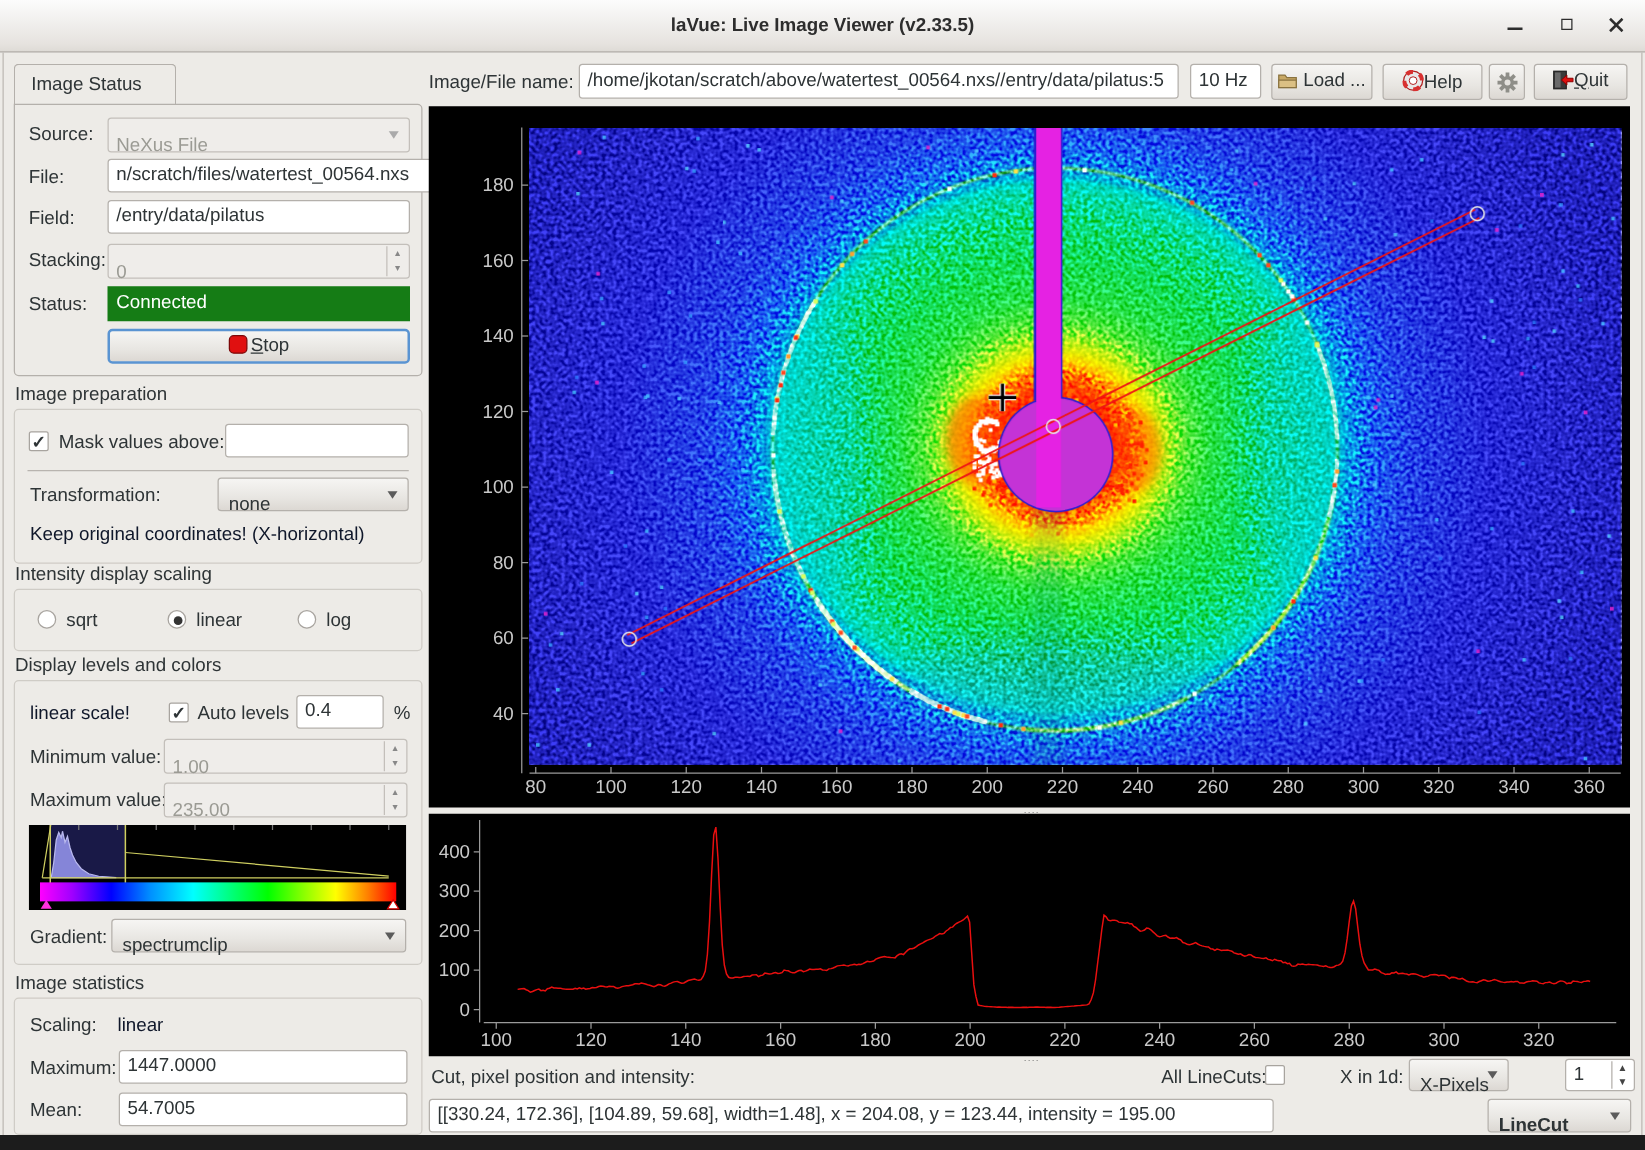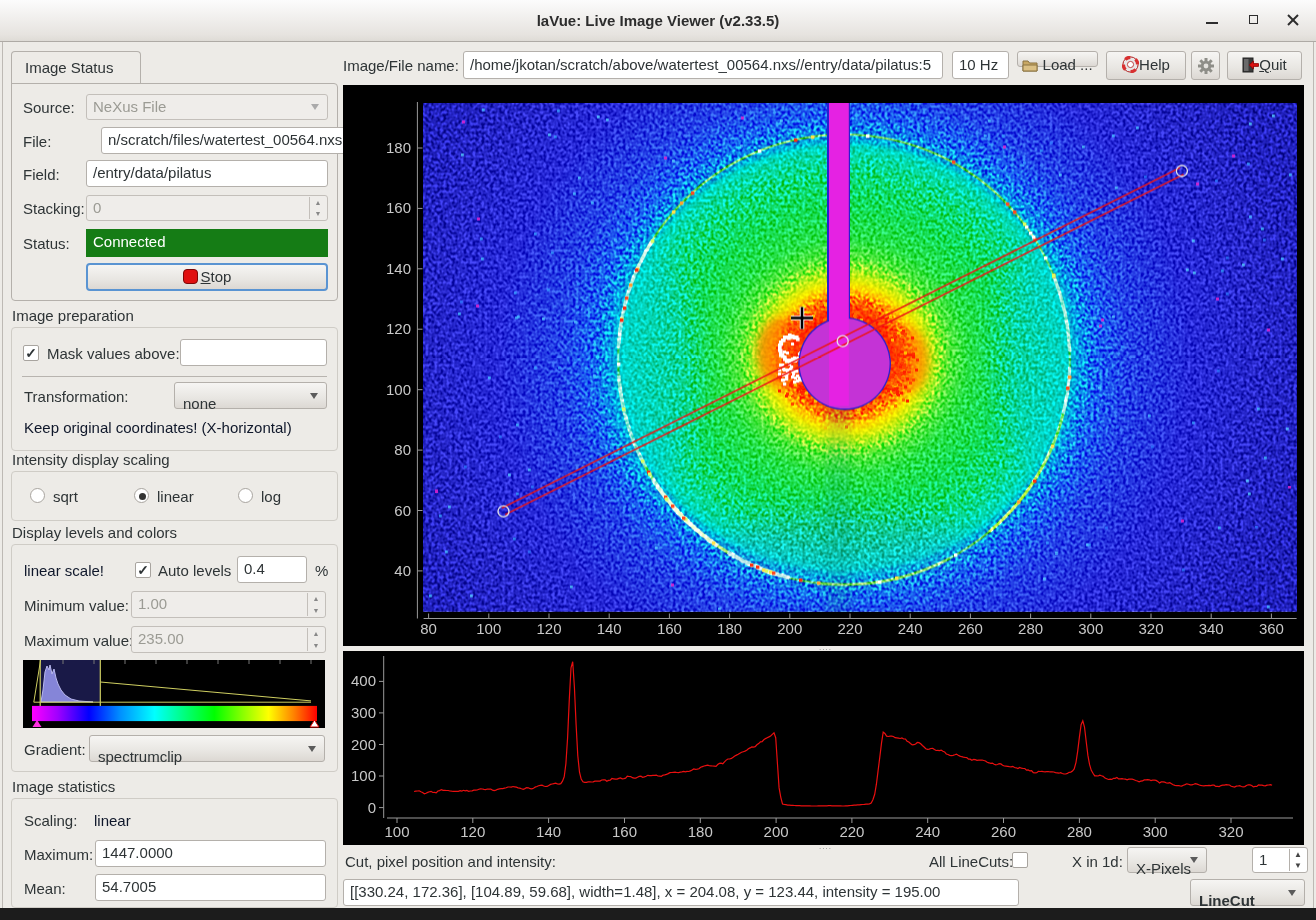--- a/index.html
+++ b/index.html
@@ -4,21 +4,21 @@
 html,body{width:1316px;height:920px;overflow:hidden}
 body{font-family:"Liberation Sans",sans-serif;font-size:15px;color:#2e3436;background:#edebe7;position:relative}
 .abs{position:absolute}
 .titlebar{left:0;top:0;width:1316px;height:42px;background:linear-gradient(#fcfcfc,#e6e3df 85%,#dedbd6);border-bottom:1px solid #aeaaa5}
 .title{width:100%;text-align:center;top:12px;font-weight:bold;color:#2d2d2d}
 .winbtn{top:18px;color:#2d2d2d}
 .sep{background:#b8b4af}
 .gbox{border:1px solid #cfccc6;border-radius:4px}
 .lbl{white-space:nowrap}
 .inp{background:#fff;border:1px solid #b4b0ab;border-radius:3px;padding:3px 6px;white-space:nowrap;overflow:hidden}
-.inpd{background:#efedea;border:1px solid #c3bfba;border-radius:3px;padding:3px 6px;color:#9b9b94;white-space:nowrap}
+.inpd{background:#efedea;border:1px solid #c3bfba;border-radius:3px;padding:13px 6px;color:#9b9b94;white-space:nowrap}
 .btn{background:linear-gradient(#f6f5f3,#e8e6e2 60%,#dcd8d3);border:1px solid #b4b0ab;border-radius:3px;text-align:center}
 .combo{background:linear-gradient(#f6f5f3,#e8e6e2 60%,#dcd8d3);border:1px solid #b4b0ab;border-radius:3px;padding:12px 8px;white-space:nowrap}
 .carow{position:absolute;right:8px;top:50%;margin-top:-3px;width:0;height:0;border-left:4.5px solid transparent;border-right:4.5px solid transparent;border-top:6px solid #5b5b5b}
 .cb{width:16px;height:16px;background:#fff;border:1px solid #a8a49f;border-radius:2px;font-size:14px;line-height:15px;text-align:center;font-weight:bold}
 .red{color:#0f172a}
 .sect{color:#2e3436}
 .spin{position:absolute;right:1px;top:1px;bottom:1px;width:17px;border-left:1px solid #c3bfba;display:flex;flex-direction:column;align-items:center;justify-content:space-around;color:#888;font-size:7px}
 </style></head>
 <body>
 <div class="titlebar abs"></div>
@@ -32,21 +32,21 @@
     </g>
   </svg>
 
 <div class="abs" style="left:11px;top:51px;width:130px;height:33px;background:#edebe7;border:1px solid #b4b0ab;border-bottom:none;border-radius:4px 4px 0 0"></div>
 <div class="abs" style="left:25px;top:59px">Image Status</div>
 <div class="abs gbox" style="left:11px;top:83px;width:327px;height:218px;border:1px solid #b4b0ab;border-radius:0 4px 4px 4px"></div>
 
 <div class="abs lbl" style="left:23px;top:99px">Source:</div>
 <div class="abs inpd" style="left:86px;top:94px;width:242px;height:26px">NeXus File<span class="carow" style="border-top-color:#aaa"></span></div>
 <div class="abs lbl" style="left:23px;top:133px">File:</div>
-<div class="abs inp" style="left:101px;top:127px;width:278px;height:27px">n/scratch/files/watertest_00564.nxs</div>
+<div class="abs inp" style="left:86px;top:127px;width:278px;height:27px">n/scratch/files/watertest_00564.nxs</div>
 <div class="abs lbl" style="left:23px;top:166px">Field:</div>
 <div class="abs inp" style="left:86px;top:160px;width:242px;height:27px">/entry/data/pilatus</div>
 <div class="abs lbl" style="left:23px;top:200px">Stacking:</div>
 <div class="abs inpd" style="left:86px;top:195px;width:242px;height:26px">0<span class="spin">
       <span>▲</span>
       <span>▼</span>
     </span></div>
 <div class="abs lbl" style="left:23px;top:235px">Status:</div>
 <div class="abs" style="left:86px;top:229px;width:242px;height:28px;background:#157c15;color:#fff;padding:4px 7px">Connected</div>
 <div class="abs btn" style="left:86px;top:263px;width:242px;height:28px;border:2px solid #5a94d2;border-radius:4px;padding-top:3px">
@@ -137,21 +137,21 @@
 <div class="abs lbl" style="left:24px;top:812px">Scaling:</div>
 <div class="abs red" style="left:94px;top:812px">linear</div>
 <div class="abs lbl" style="left:24px;top:846px">Maximum:</div>
 <div class="abs inp" style="left:95px;top:840px;width:231px;height:27px">1447.0000</div>
 <div class="abs lbl" style="left:24px;top:880px">Mean:</div>
 <div class="abs inp" style="left:95px;top:874px;width:231px;height:27px">54.7005</div>
 
 <div class="abs lbl" style="left:343px;top:57px">Image/File name:</div>
 <div class="abs inp" style="left:463px;top:51px;width:480px;height:28px;padding-top:4px">/home/jkotan/scratch/above/watertest_00564.nxs//entry/data/pilatus:5</div>
 <div class="abs inp" style="left:952px;top:51px;width:57px;height:28px;padding-top:4px">10 Hz</div>
-<div class="abs btn" style="left:1017px;top:51px;width:81px;height:16px;padding-top:4px"><svg width="16" height="14" style="vertical-align:-2px" xmlns="http://www.w3.org/2000/svg">
+<div class="abs btn" style="left:1017px;top:51px;width:81px;height:29px;padding-top:4px"><svg width="16" height="14" style="vertical-align:-2px" xmlns="http://www.w3.org/2000/svg">
       <path d="M1,3 L6,3 7.5,5 15,5 15,13 1,13 Z" fill="#c8a864" stroke="#8a7340" stroke-width="1"></path>
       <path d="M1,7 L15,7 15,13 1,13 Z" fill="#dbc084" stroke="#8a7340" stroke-width="1"></path>
     </svg> Load ...</div>
 <div class="abs btn" style="left:1106px;top:51px;width:80px;height:29px;padding-top:4px"><svg width="17" height="17" style="vertical-align:-3px" xmlns="http://www.w3.org/2000/svg">
       <circle cx="8.5" cy="8.5" r="7.6" fill="#e8e8e8" stroke="#b02020" stroke-width="1"></circle>
       <circle cx="8.5" cy="8.5" r="7.2" fill="none" stroke="#d83030" stroke-width="3.4" stroke-dasharray="5.6 5.6" stroke-dashoffset="0" transform="rotate(45 8.5 8.5)"></circle>
       <circle cx="8.5" cy="8.5" r="3.1" fill="#fff" stroke="#b02020" stroke-width="0.8"></circle>
     </svg>Help</div>
 <div class="abs btn" style="left:1191px;top:51px;width:29px;height:29px;padding-top:5px"><svg width="18" height="18" xmlns="http://www.w3.org/2000/svg">
       <g fill="#8e8e88">

